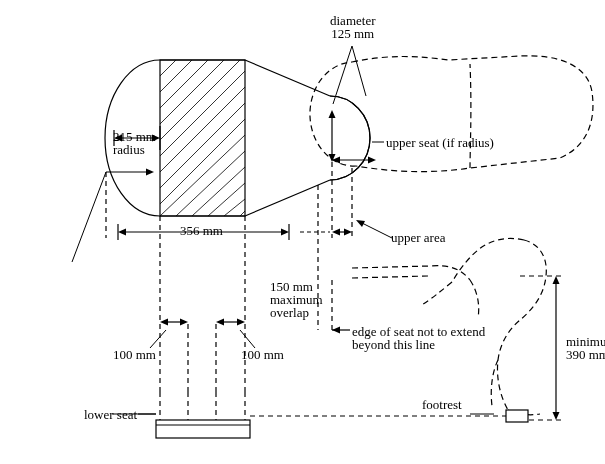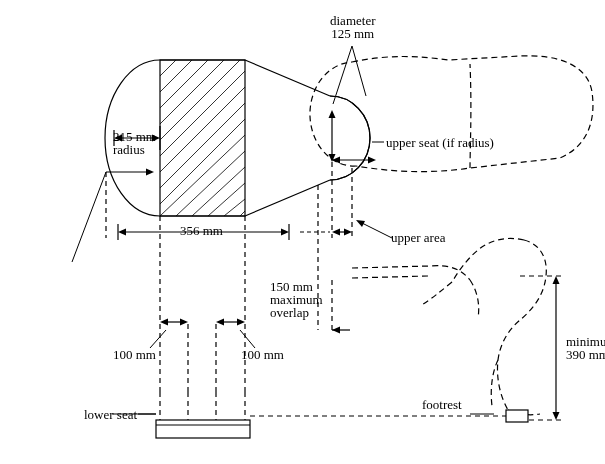--- a/index.html
+++ b/index.html
@@ -224,20 +224,22 @@
 
   <div class="lbl" style="left:391px; top:231px;">upper area</div>
 
   <div class="lbl" style="left:180px; top:224px;">356 mm</div>
 
 
   <div class="lbl" style="left:270px; top:264px;margin-top:16px;">150 mm
 maximum
 overlap</div>
 
+  <div class="lbl" style="left:352px; top:325px;">edge of seat not to extend
+beyond this line</div>
 
   <div class="lbl" style="left:113px; top:348px;">100 mm</div>
 
   <div class="lbl" style="left:241px; top:348px;">100 mm</div>
 
   <div class="lbl" style="left:566px; top:335px;">minimum
 390 mm</div>
 
   <div class="lbl" style="left:84px; top:408px;">lower seat</div>
 

